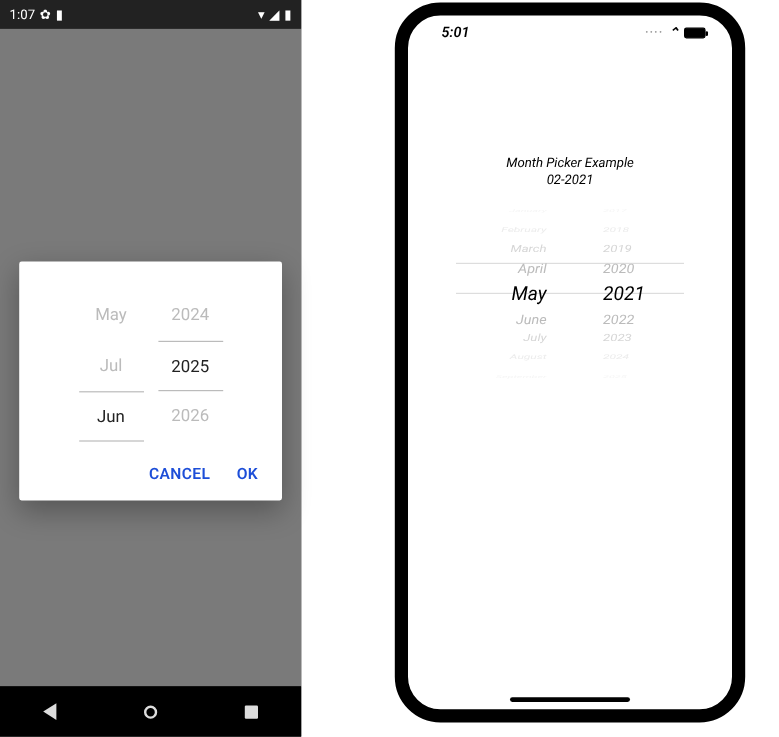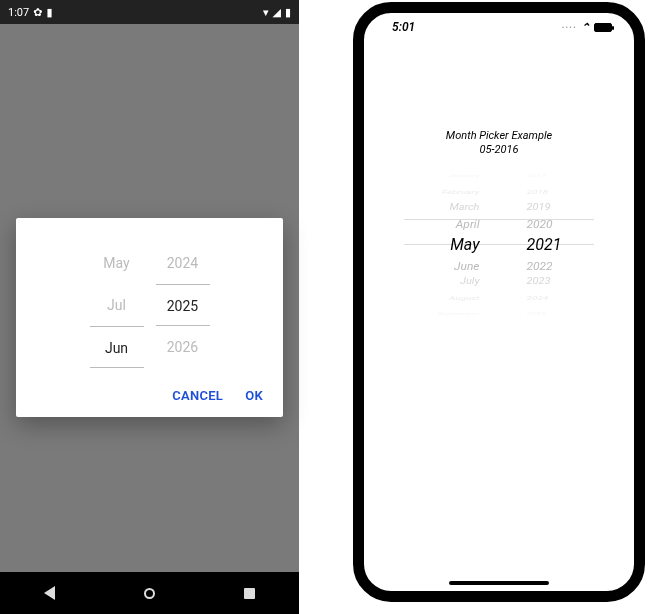--- a/index.html
+++ b/index.html
@@ -1,19 +1,19 @@
 <!DOCTYPE html>
 <html><head>
   <meta charset="utf-8">
   <style>
     * { margin: 0; padding: 0; box-sizing: border-box; font-family: -apple-system, BlinkMacSystemFont, "Segoe UI", Roboto, sans-serif; }
     body { width: 649px; height: 614px; background: #fff; display: flex; }
     
     
-    .android-frame { width: 299px; height: 614px; background: #000; position: relative; }
+    .android-frame { width: 251px; height: 614px; background: #000; position: relative; }
     .android-statusbar { height: 24px; background: #222; color: #fff; display: flex; justify-content: space-between; align-items: center; padding: 0 8px; font-size: 11px; }
     .android-statusbar .left, .android-statusbar .right { display: flex; align-items: center; gap: 4px; }
     .android-dim { position: absolute; top: 24px; left: 0; right: 0; bottom: 42px; background: #7a7a7a; }
     .android-dialog { position: absolute; left: 16px; right: 16px; top: 218px; background: #fff; border-radius: 2px; box-shadow: 0 8px 24px rgba(0,0,0,0.3); padding: 16px 16px 8px 16px; }
     .android-picker { display: flex; justify-content: center; gap: 12px; padding: 8px 0 12px 0; }
     .android-col { width: 54px; text-align: center; }
     .android-col .row { height: 42px; line-height: 42px; font-size: 14px; color: #bbb; }
     .android-col .row.selected { color: #222; border-top: 1px solid #bbb; border-bottom: 1px solid #bbb; font-weight: 400; }
     .android-actions { display: flex; justify-content: flex-end; gap: 22px; padding: 8px 4px 6px 4px; }
     .android-actions button { background: none; border: none; font-size: 13px; font-weight: 600; color: #1d4ed8; cursor: pointer; letter-spacing: 0.3px; }
@@ -99,21 +99,21 @@
       <span>5:01</span>
       <span class="right">
         <span style="letter-spacing:1px;color:#999;">····</span>
         <span class="wifi-i">⌃</span>
         <span class="batt"></span>
       </span>
     </div>
 
     <div class="ios-title">
       <div>Month Picker Example</div>
-      <div>05-2016</div>
+      <div>02-2021</div>
     </div>
 
     <div class="ios-picker">
       <div class="ios-selection-lines"></div>
       <div class="ios-picker-col month" id="ios-month-col">
           <div class="item d4">January</div>
           <div class="item d3">February</div>
           <div class="item d2">March</div>
           <div class="item d1">April</div>
           <div class="item selected">May</div>

